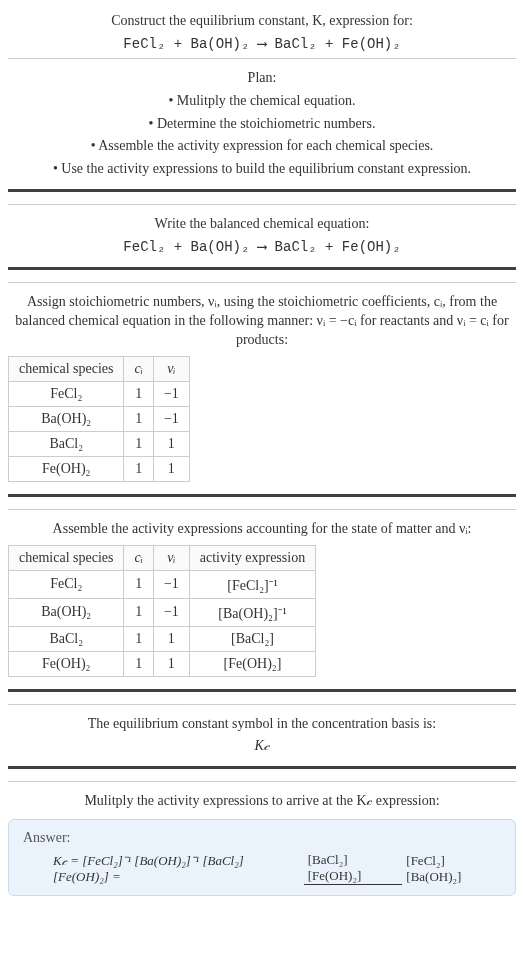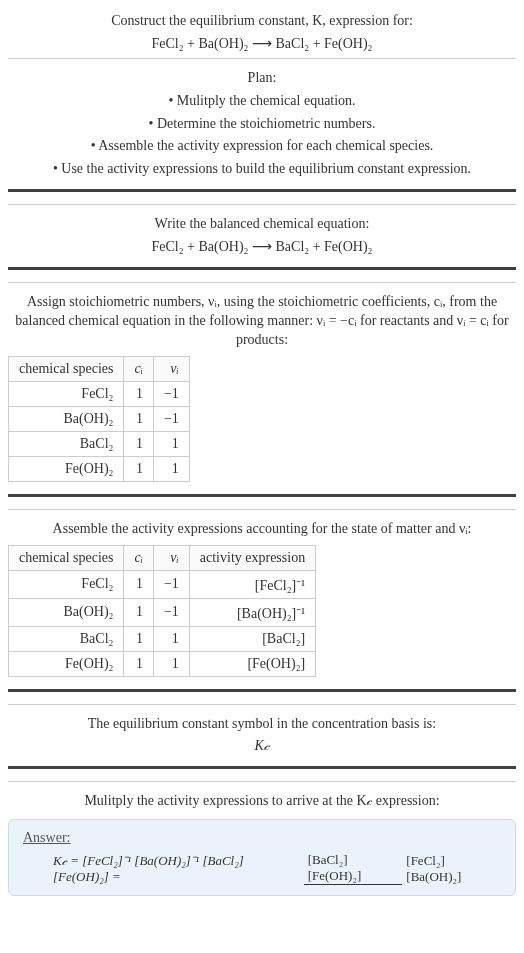--- a/index.html
+++ b/index.html
@@ -13,41 +13,41 @@
   background: #fff;
 }
 .section {
   border-top: 1px solid #ccc;
   border-bottom: 3px solid #404040;
   padding: 6px 0;
   margin-bottom: 12px;
 }
 .section:first-child { border-top: none; }
 .para { margin: 4px 0; line-height: 1.35; text-align: center; }
-.eq { font-family: Liberation Serif, serif; }
+.eq { font-family: Liberation Mono, monospace; }
 table.datatable {
   border-collapse: collapse;
   margin: 6px 0;
 }
 table.datatable th, table.datatable td {
   border: 1px solid #ccc;
   padding: 4px 10px;
-  text-align: right;
+  text-align: center;
   font-weight: normal;
 }
 table.datatable th { background: #fafafa; }
 .italic { font-style: italic; }
 .answerbox {
   background: #eaf3fb;
   border: 1px solid #c8dceb;
   border-radius: 6px;
   padding: 10px 14px;
   margin-top: 8px;
 }
-.answer-label { color: #555; margin-bottom: 6px; text-decoration: underline; }
+.answer-label { color: #555; margin-bottom: 6px; }
 .kc-expr {
   display: flex;
   align-items: center;
   gap: 4px;
   flex-wrap: nowrap;
   font-size: 13px;
   padding-left: 30px;
 }
 .frac {
   display: inline-flex;

